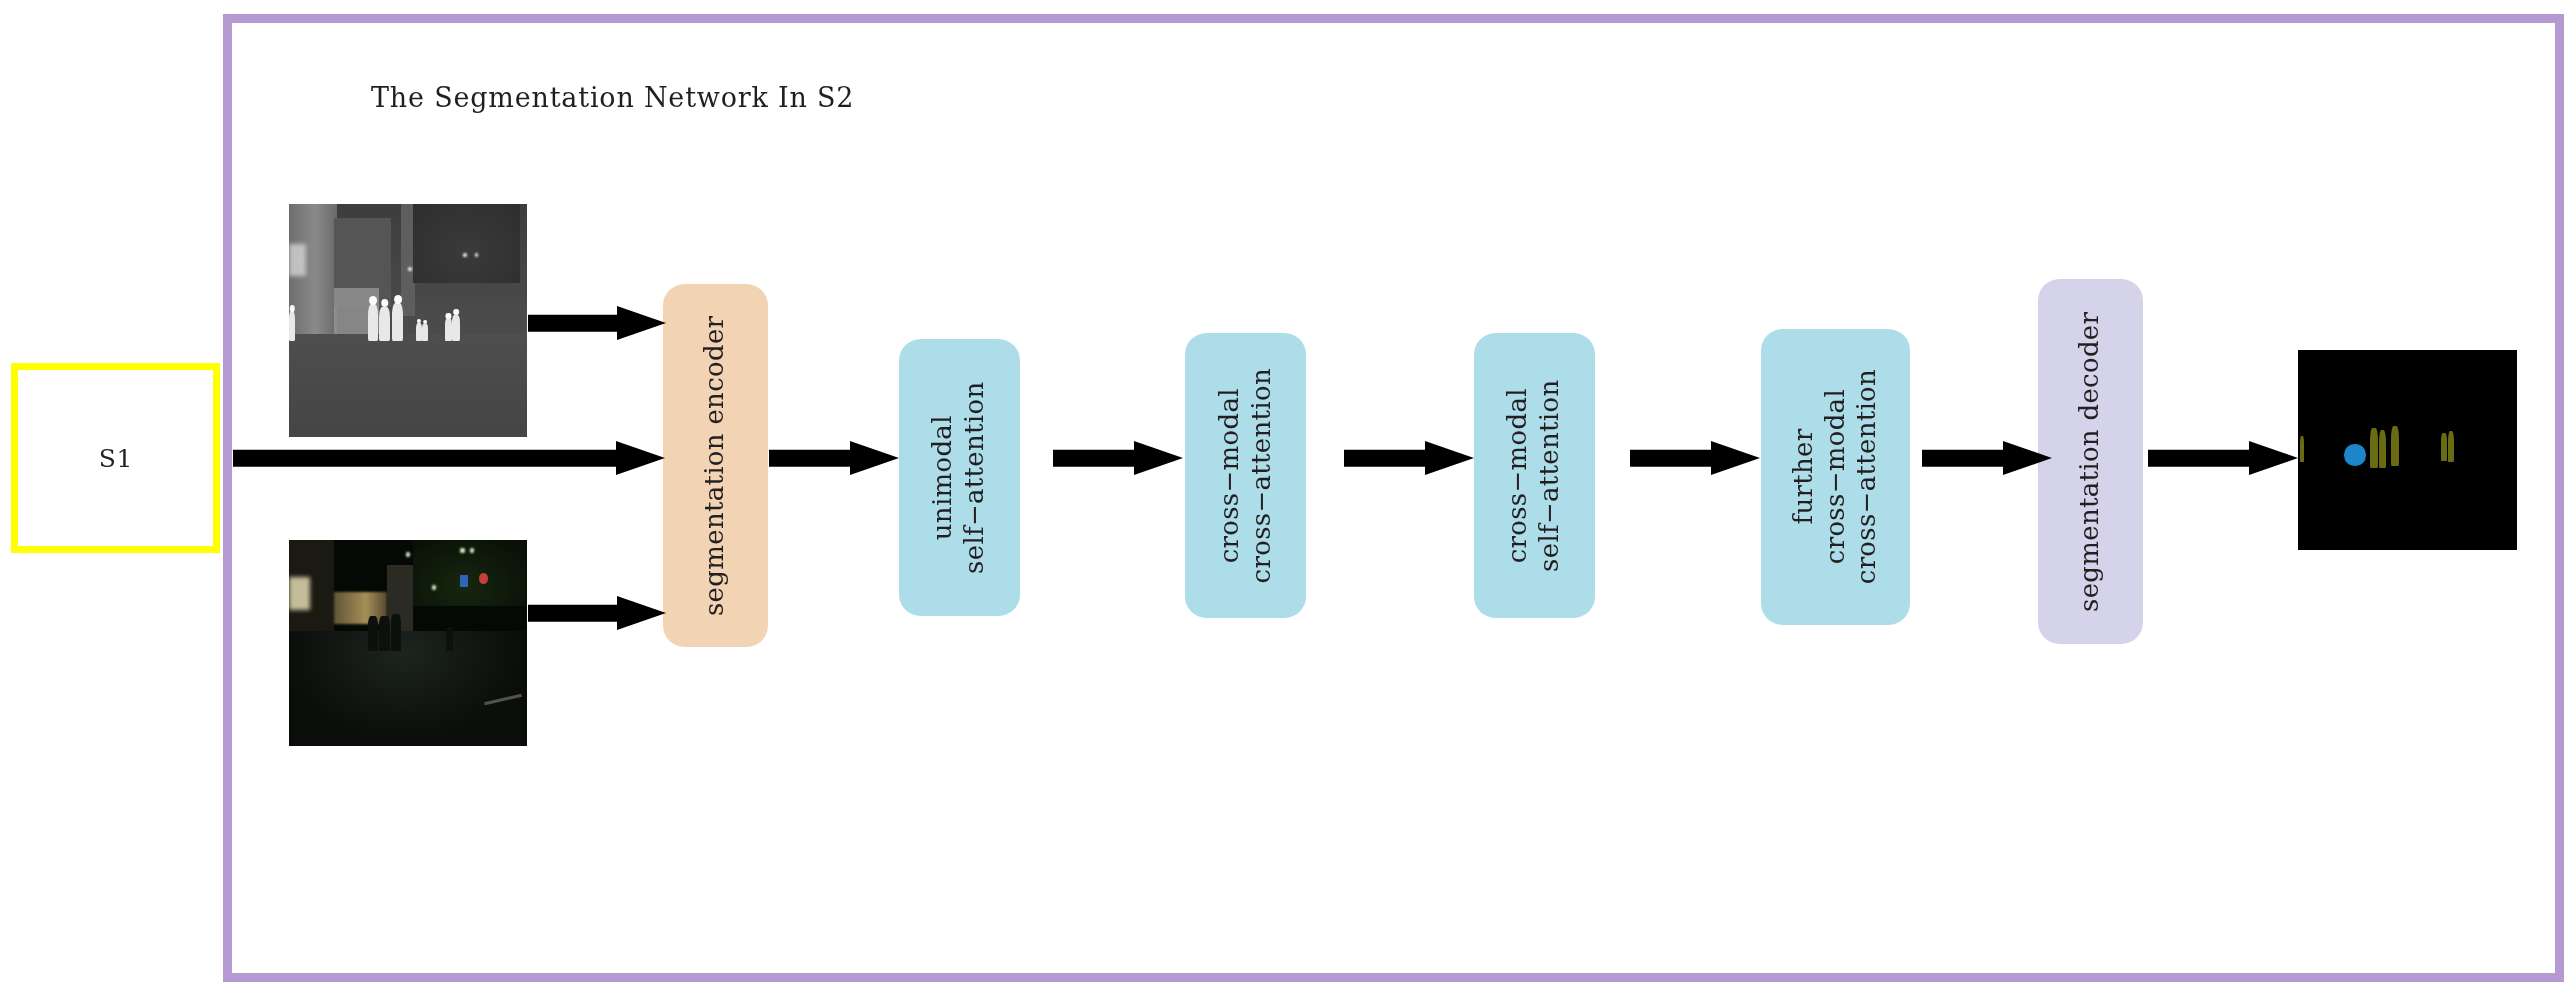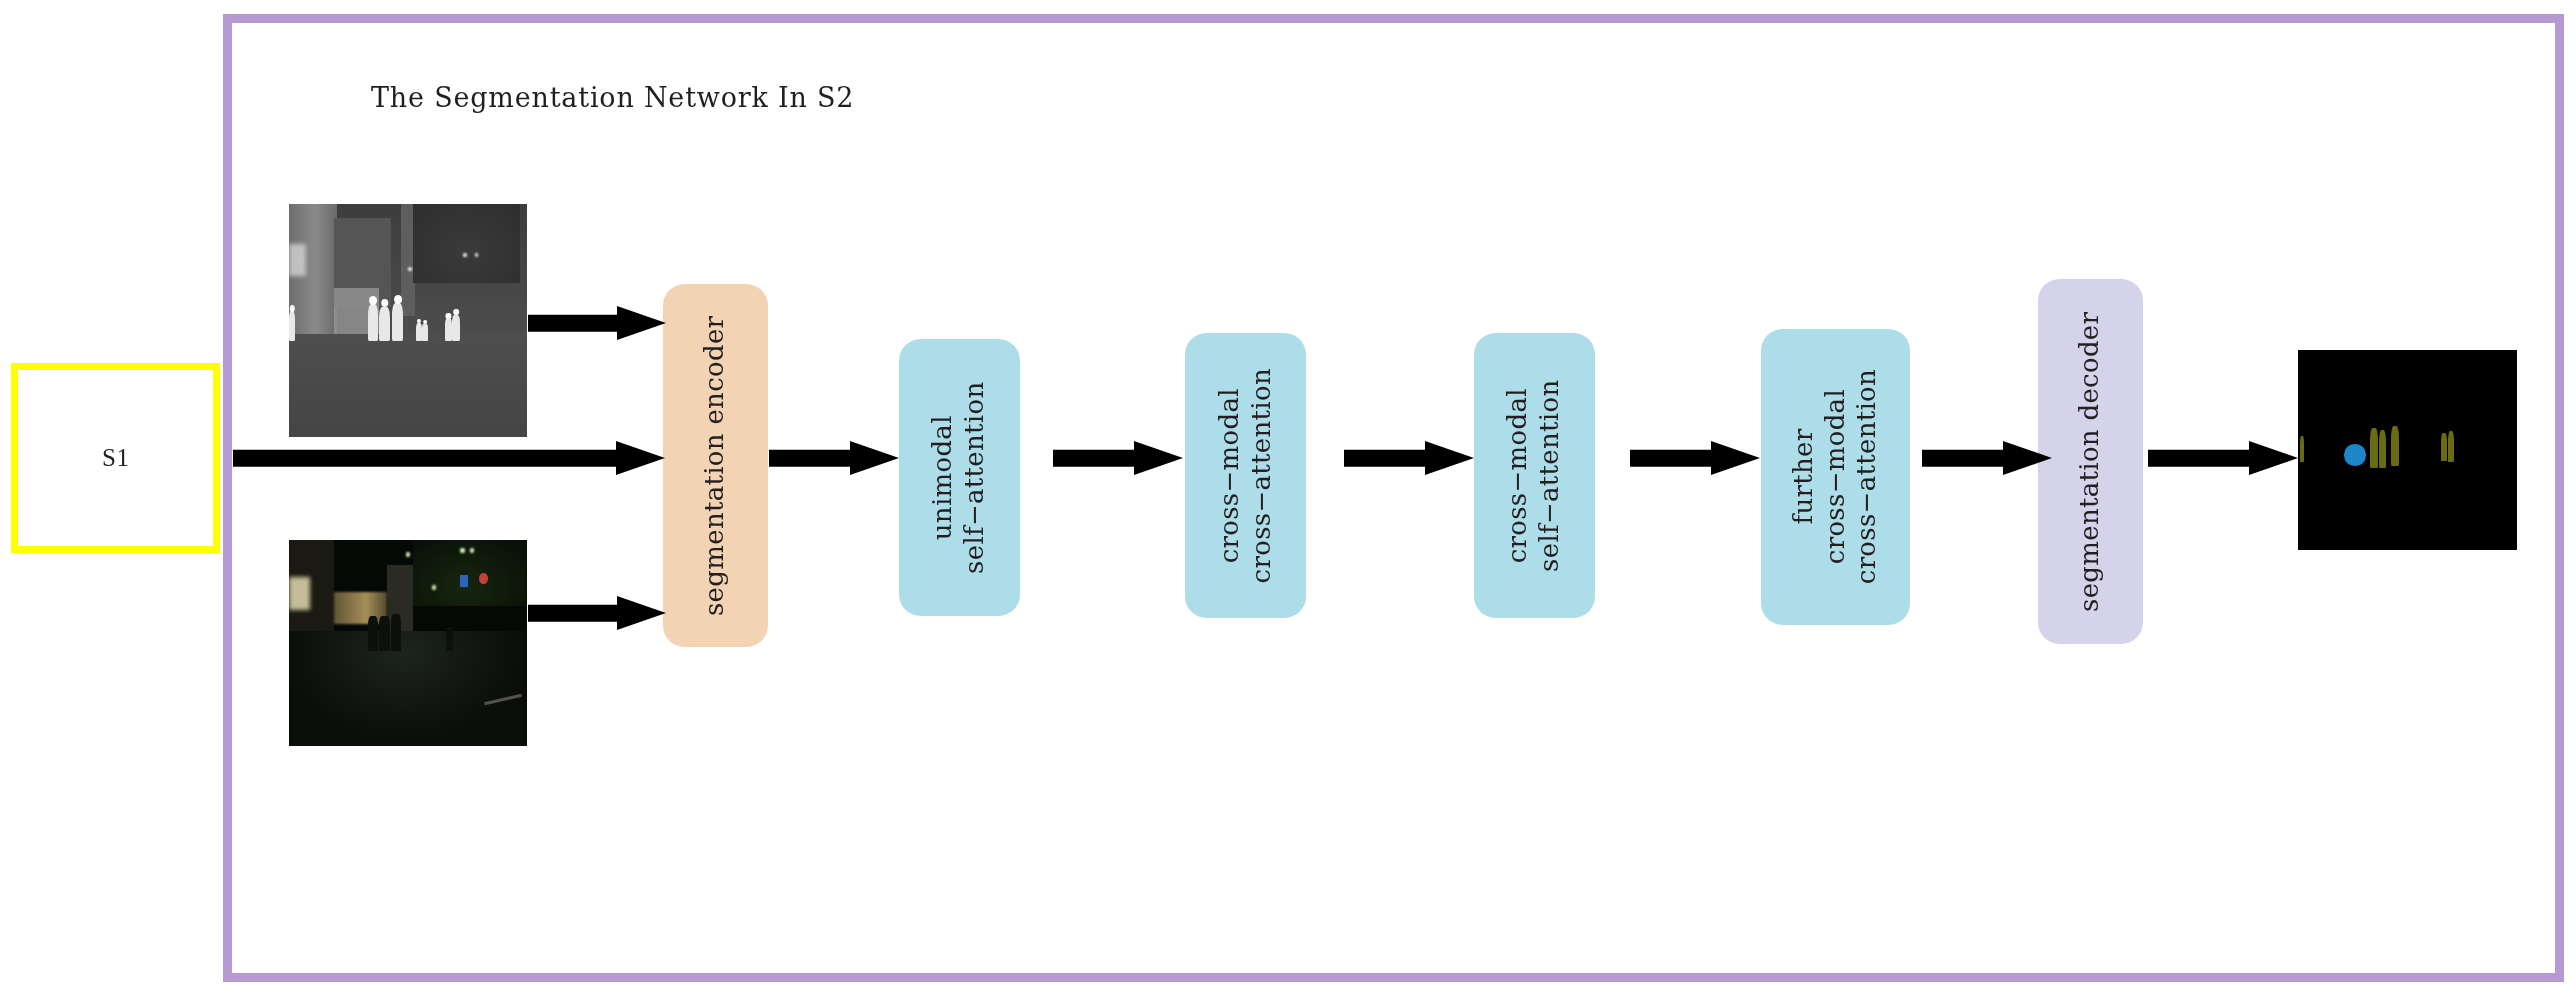--- a/index.html
+++ b/index.html
@@ -10,21 +10,21 @@
   
   #outer-frame{
     position:absolute;left:223px;top:14px;width:2341px;height:968px;
     border:9px solid #b49ad0;background:transparent;box-sizing:border-box;
     z-index:5;
   }
   
   #s1-box{
     position:absolute;left:11.4px;top:363px;width:209px;height:190px;
     border:7px solid #ffff00;background:#ffffff;box-sizing:border-box;
-    z-index:8;display:flex;align-items:center;justify-content:center;font-family:Liberation Serif, serif;
+    z-index:8;display:flex;align-items:center;justify-content:center;
   }
   #s1-box .s1-label{font-size:25px;color:#231f20;letter-spacing:0.6px;}
   
   #diagram-title{
     position:absolute;left:371px;top:82px;font-size:27px;color:#231f20;
     letter-spacing:0.8px;white-space:nowrap;z-index:9;
   }
   
   .stage{
     position:absolute;border-radius:21.6px;z-index:9;

